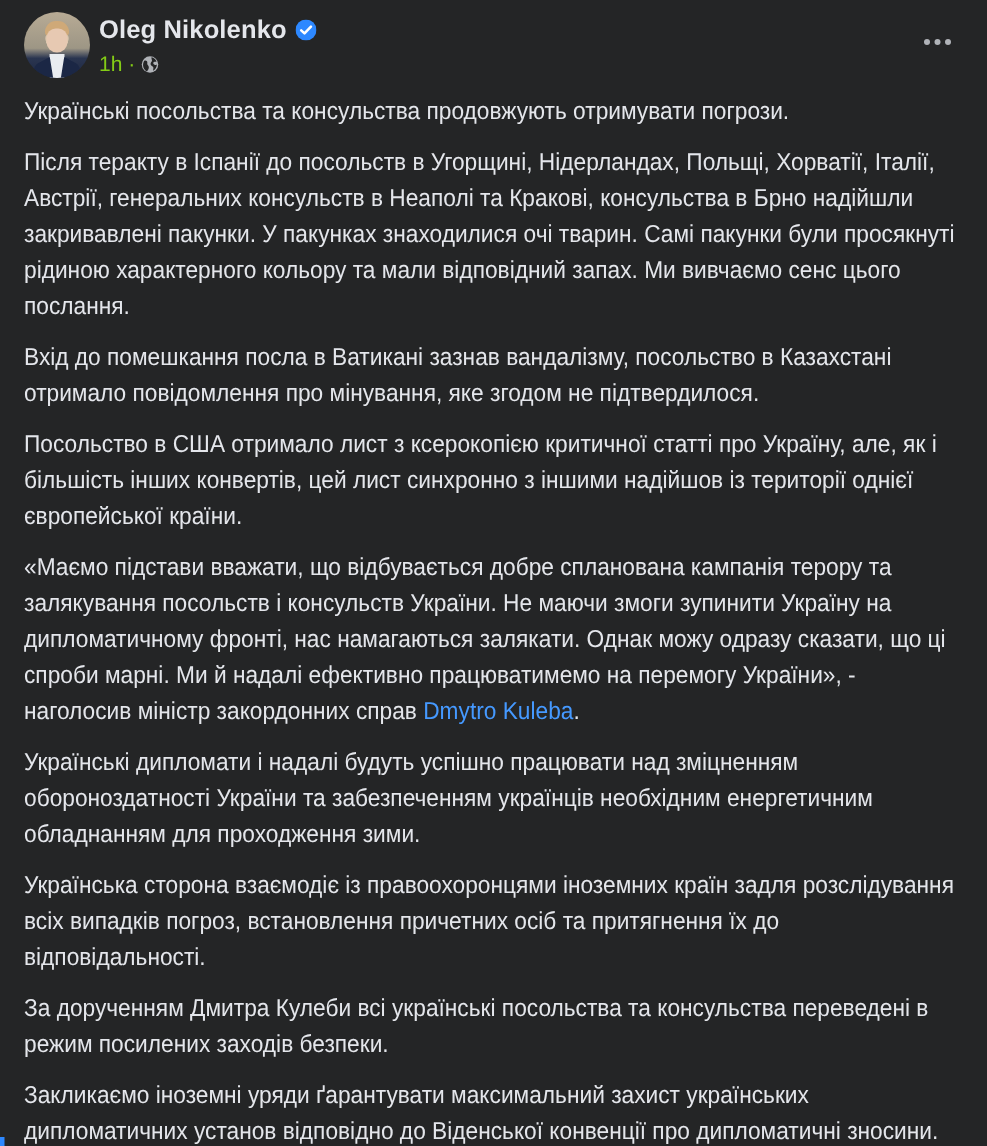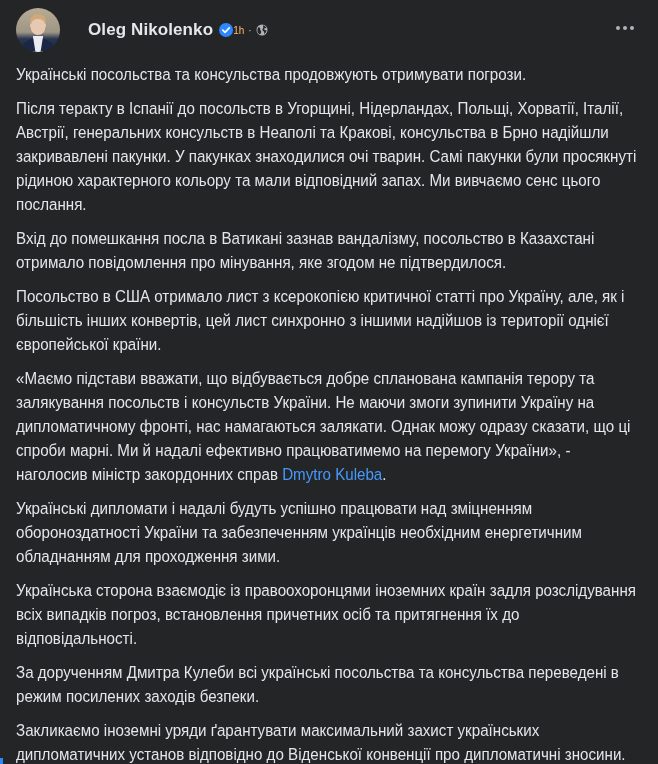--- a/index.html
+++ b/index.html
@@ -56,23 +56,23 @@
     }
     .avatar .jacket {
       position: absolute;
       left: 6px; top: 30px;
       width: 32px; height: 20px;
       border-radius: 12px 12px 0 0;
       background: #1b2745;
       clip-path: polygon(0 100%, 0 30%, 35% 0, 45% 100%, 55% 100%, 65% 0, 100% 30%, 100% 100%);
     }
     .header-text {
-      margin-left: 28px;
-      display: flex;
-      flex-direction: row;
+      margin-left: 6px;
+      display: flex;
+      flex-direction: column;
       justify-content: flex-start;
     }
     .name-row {
       display: flex;
       align-items: center;
       height: 22px;
     }
     .author-name {
       font-size: 17px;
       font-weight: bold;
@@ -83,22 +83,22 @@
     .verified-icon {
       width: 14px;
       height: 14px;
       margin-left: 6px;
       display: inline-block;
     }
     .meta-row {
       display: flex;
       align-items: center;
       height: 20px;
-      font-size: 10px;
-      color: #fdba74;
+      font-size: 14px;
+      color: #84cc16;
       margin-top: 1px;
     }
     .timestamp {
       cursor: pointer;
     }
     .dot-sep {
       margin: 0 4px;
     }
     .globe-icon {
       width: 12px;

